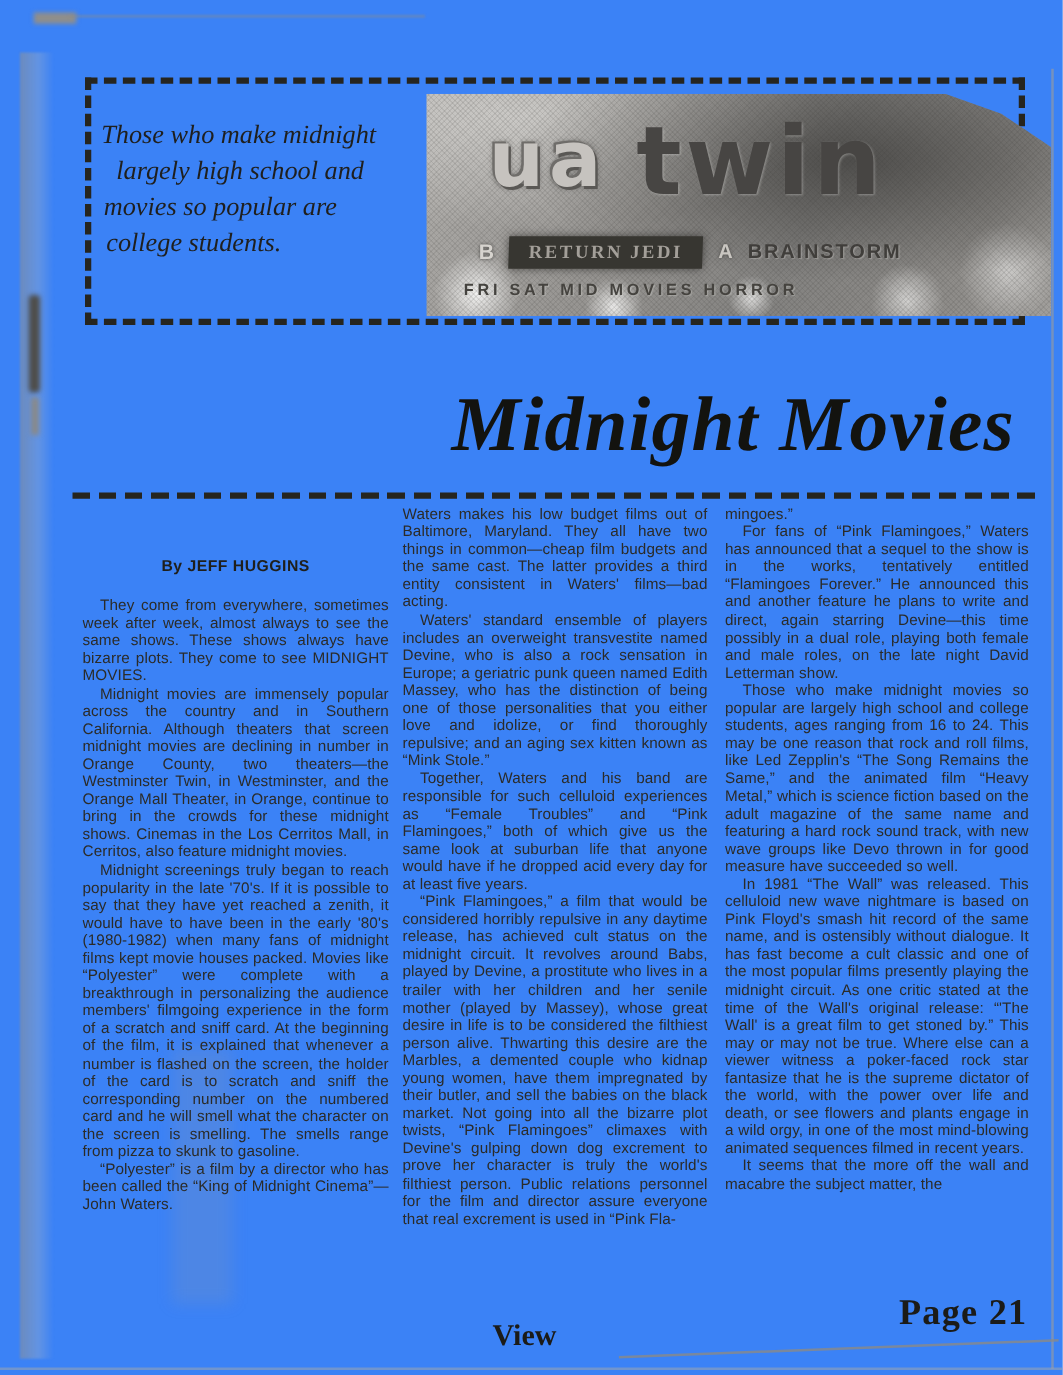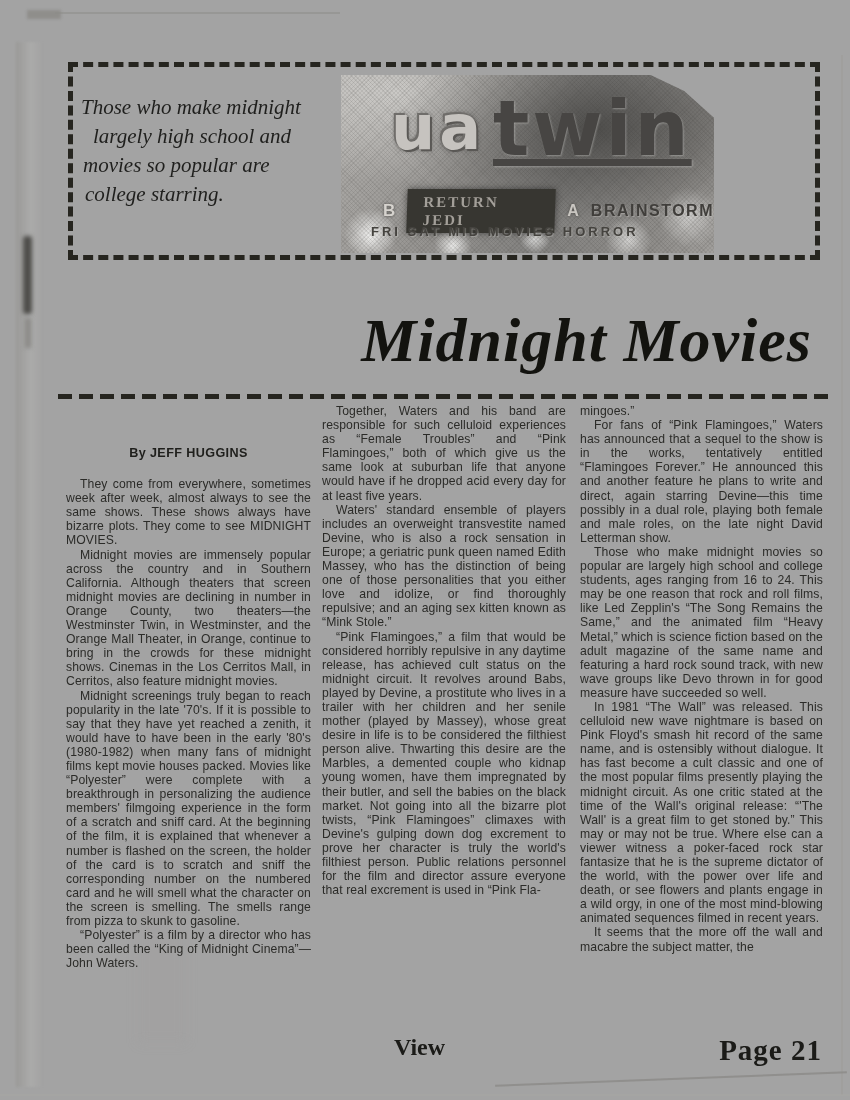--- a/index.html
+++ b/index.html
@@ -1,17 +1,17 @@
 <!DOCTYPE html>
 <html><head>
 <meta charset="utf-8">
 <style>
   html,body{margin:0;padding:0;}
   body{width:850px;height:1100px;background:#e9e8e6;font-family:"Liberation Sans",sans-serif;}
-  .page{position:relative;width:850px;height:1100px;background:#a3a3a3;overflow:hidden;}
+  .page{position:relative;width:850px;height:1100px;background:#3b82f6;overflow:hidden;}
 
   
   .artifact{position:absolute;pointer-events:none;}
   .edge-strip{left:16px;top:42px;width:27px;height:1045px;
     background:linear-gradient(to right,rgba(148,147,144,.55),rgba(190,189,186,.30) 55%,rgba(190,189,186,0));
     filter:blur(1px);}
   .edge-mark{left:23px;top:236px;width:9px;height:78px;background:#4e4d4a;filter:blur(2px);border-radius:3px;}
   .edge-mark2{left:25px;top:318px;width:6px;height:30px;background:#8a8986;filter:blur(2px);}
   .top-smudge{left:27px;top:10px;width:34px;height:9px;background:#8f8e8b;filter:blur(1.5px);}
   .top-line{left:55px;top:12px;width:285px;height:2px;background:rgba(140,139,136,.5);filter:blur(.7px);}
@@ -23,40 +23,40 @@
   
   .feature-box{position:absolute;left:68px;top:62px;width:742px;height:188px;
     border:5px dashed #26251f;background:transparent;}
   .pull-quote{position:absolute;left:8px;top:26px;width:272px;
     font:italic 500 21px/29px "Liberation Serif",serif;color:#1f1f1d;}
   .pull-quote .ql:nth-child(2){padding-left:12px;}
   .pull-quote .ql:nth-child(3){padding-left:2px;}
   .pull-quote .ql:nth-child(4){padding-left:4px;}
 
   
-  .marquee-photo{position:absolute;left:268px;top:8px;width:373px;height:178px;
+  .marquee-photo{position:absolute;left:268px;top:8px;width:500px;height:178px;
     clip-path:polygon(0 0,83% 0,92% 9%,100% 24%,100% 100%,0 100%);
     background:
       radial-gradient(ellipse at 68% 30%,rgba(35,34,32,.55),rgba(35,34,32,0) 55%),
       radial-gradient(ellipse at 15% 10%,rgba(240,239,236,.5),rgba(240,239,236,0) 40%),
       radial-gradient(circle at 8% 90%,rgba(255,255,254,.85),rgba(255,255,254,0) 7%),
       radial-gradient(circle at 30% 96%,rgba(255,255,254,.8),rgba(255,255,254,0) 6%),
       radial-gradient(circle at 52% 92%,rgba(255,255,254,.7),rgba(255,255,254,0) 6%),
       radial-gradient(circle at 77% 93%,rgba(255,255,254,.6),rgba(255,255,254,0) 7%),
       radial-gradient(circle at 93% 80%,rgba(255,255,254,.5),rgba(255,255,254,0) 8%),
       linear-gradient(115deg,#aeaca9,#969491 35%,#838280 60%,#8e8c89 85%,#a19f9c);}
   .marquee-photo::after{content:"";position:absolute;inset:0;
     background:
       repeating-linear-gradient(45deg,rgba(60,59,56,.10) 0 1px,transparent 1px 3px),
       repeating-linear-gradient(-45deg,rgba(60,59,56,.10) 0 1px,transparent 1px 3px);}
   .m-row1{position:absolute;top:22px;left:50px;display:flex;align-items:flex-start;z-index:2;}
   .m-ua{font:800 62px/1 "DejaVu Sans",sans-serif;color:#c6c3bf;letter-spacing:4px;
     text-shadow:-2px -2px 0 #6f6d6a,2px 2px 0 #5a5855,0 0 5px rgba(50,49,46,.8);}
-  .m-twin{font:800 76px/0.85 "DejaVu Sans",sans-serif;color:#474543;margin-left:8px;letter-spacing:3px;
-    text-shadow:1px 1px 2px rgba(230,229,226,.35);text-decoration:underline;}
+  .m-twin{font:800 76px/0.85 "DejaVu Sans",sans-serif;color:#474543;margin-left:24px;letter-spacing:3px;
+    text-shadow:1px 1px 2px rgba(230,229,226,.35);}
   .m-row2{position:absolute;top:114px;left:42px;display:flex;align-items:center;gap:12px;z-index:2;}
   .m-b{font:700 17px "Liberation Sans",sans-serif;color:#d6d3ce;text-shadow:0 0 3px #4a4946;}
   .m-sign{background:#373631;color:#a39f99;padding:4px 16px;font:600 15px/1.2 "Liberation Serif",serif;
     letter-spacing:2px;box-shadow:0 0 7px rgba(30,29,27,.65);transform:skewX(-2deg);}
   .m-a{font:800 16px "Liberation Sans",sans-serif;color:#c9c6c1;text-shadow:0 0 3px #4a4946;}
   .m-brainstorm{font:800 16px "Liberation Sans",sans-serif;color:#403e3b;letter-spacing:1.5px;
     text-shadow:1px 1px 1px rgba(220,219,216,.35);}
   .m-row3{position:absolute;top:149px;left:30px;z-index:2;
     font:800 13px "Liberation Sans",sans-serif;color:#45433f;letter-spacing:3px;
     text-shadow:1px 1px 1px rgba(215,214,211,.4);}
@@ -75,21 +75,21 @@
     text-align:justify;letter-spacing:.1px;}
   .col-1{left:66px;width:245px;}
   .col-2{left:322px;width:244px;}
   .col-3{left:580px;width:243px;}
   .col p{margin:0;text-indent:14px;}
   .col p.noindent{text-indent:0;}
   .byline{margin:42px 0 17px;text-align:center;text-indent:0;
     font-weight:700;font-size:12.6px;letter-spacing:.4px;color:#1f1f1c;}
 
   
-  .footer-section{position:absolute;left:394px;top:1035px;margin:0;
+  .footer-section{position:absolute;left:394px;top:1057px;margin:0;
     font:800 24px/1 "Liberation Serif",serif;color:#1b1b18;}
   .footer-page{position:absolute;right:28px;top:1036px;margin:0;
     font:800 29px/1 "Liberation Serif",serif;color:#1b1b18;letter-spacing:1px;}
 </style>
 </head>
 <body>
 
 <div class="page">
 
   <div class="artifact edge-strip"></div>
@@ -100,21 +100,21 @@
   <div class="artifact right-line"></div>
   <div class="artifact col-smudge"></div>
   <div class="artifact bottom-diag"></div>
   <div class="artifact bottom-line"></div>
 
   <section class="feature-box">
     <div class="pull-quote">
       <div class="ql">Those who make midnight</div>
       <div class="ql">largely high school and</div>
       <div class="ql">movies so popular are</div>
-      <div class="ql">college starring.</div>
+      <div class="ql">college students.</div>
     </div>
     <div class="marquee-photo">
       <div class="m-row1">
         <span class="m-ua">ua</span>
         <span class="m-twin">twin</span>
       </div>
       <div class="m-row2">
         <span class="m-b">B</span>
         <span class="m-sign">RETURN JEDI</span>
         <span class="m-a">A</span>
@@ -129,22 +129,23 @@
 
   <div class="col col-1">
     <div class="byline">By JEFF HUGGINS</div>
     <p>They come from everywhere, sometimes week after week, almost always to see the same shows. These shows always have bizarre plots. They come to see MIDNIGHT MOVIES.</p>
     <p>Midnight movies are immensely popular across the country and in Southern California. Although theaters that screen midnight movies are declining in number in Orange County, two theaters—the Westminster Twin, in Westminster, and the Orange Mall Theater, in Orange, continue to bring in the crowds for these midnight shows. Cinemas in the Los Cerritos Mall, in Cerritos, also feature midnight movies.</p>
     <p>Midnight screenings truly began to reach popularity in the late '70's. If it is possible to say that they have yet reached a zenith, it would have to have been in the early '80's (1980-1982) when many fans of midnight films kept movie houses packed. Movies like “Polyester” were complete with a breakthrough in personalizing the audience members' filmgoing experience in the form of a scratch and sniff card. At the beginning of the film, it is explained that whenever a number is flashed on the screen, the holder of the card is to scratch and sniff the corresponding number on the numbered card and he will smell what the character on the screen is smelling. The smells range from pizza to skunk to gasoline.</p>
     <p>“Polyester” is a film by a director who has been called the “King of Midnight Cinema”—John Waters.</p>
   </div>
 
   <div class="col col-2">
+    <p class="noindent">Waters makes his low budget films out of Baltimore, Maryland. They all have two things in common—cheap film budgets and the same cast. The latter provides a third entity consistent in Waters' films—bad acting.</p>
+    <p>Waters' standard ensemble of players includes an overweight transvestite named Devine, who is also a rock sensation in Europe; a geriatric punk queen named Edith Massey, who has the distinction of being one of those personalities that you either love and idolize, or find thoroughly repulsive; and an aging sex kitten known as “Mink Stole.”</p>
     <p>Together, Waters and his band are responsible for such celluloid experiences as “Female Troubles” and “Pink Flamingoes,” both of which give us the same look at suburban life that anyone would have if he dropped acid every day for at least five years.</p>
-    <p>Waters' standard ensemble of players includes an overweight transvestite named Devine, who is also a rock sensation in Europe; a geriatric punk queen named Edith Massey, who has the distinction of being one of those personalities that you either love and idolize, or find thoroughly repulsive; and an aging sex kitten known as “Mink Stole.”</p>
     <p>“Pink Flamingoes,” a film that would be considered horribly repulsive in any daytime release, has achieved cult status on the midnight circuit. It revolves around Babs, played by Devine, a prostitute who lives in a trailer with her children and her senile mother (played by Massey), whose great desire in life is to be considered the filthiest person alive. Thwarting this desire are the Marbles, a demented couple who kidnap young women, have them impregnated by their butler, and sell the babies on the black market. Not going into all the bizarre plot twists, “Pink Flamingoes” climaxes with Devine's gulping down dog excrement to prove her character is truly the world's filthiest person. Public relations personnel for the film and director assure everyone that real excrement is used in “Pink Fla-</p>
   </div>
 
   <div class="col col-3">
     <p class="noindent">mingoes.”</p>
     <p>For fans of “Pink Flamingoes,” Waters has announced that a sequel to the show is in the works, tentatively entitled “Flamingoes Forever.” He announced this and another feature he plans to write and direct, again starring Devine—this time possibly in a dual role, playing both female and male roles, on the late night David Letterman show.</p>
     <p>Those who make midnight movies so popular are largely high school and college students, ages ranging from 16 to 24. This may be one reason that rock and roll films, like Led Zepplin's “The Song Remains the Same,” and the animated film “Heavy Metal,” which is science fiction based on the adult magazine of the same name and featuring a hard rock sound track, with new wave groups like Devo thrown in for good measure have succeeded so well.</p>
     <p>In 1981 “The Wall” was released. This celluloid new wave nightmare is based on Pink Floyd's smash hit record of the same name, and is ostensibly without dialogue. It has fast become a cult classic and one of the most popular films presently playing the midnight circuit. As one critic stated at the time of the Wall's original release: “'The Wall' is a great film to get stoned by.” This may or may not be true. Where else can a viewer witness a poker-faced rock star fantasize that he is the supreme dictator of the world, with the power over life and death, or see flowers and plants engage in a wild orgy, in one of the most mind-blowing animated sequences filmed in recent years.</p>
     <p>It seems that the more off the wall and macabre the subject matter, the</p>
   </div>

